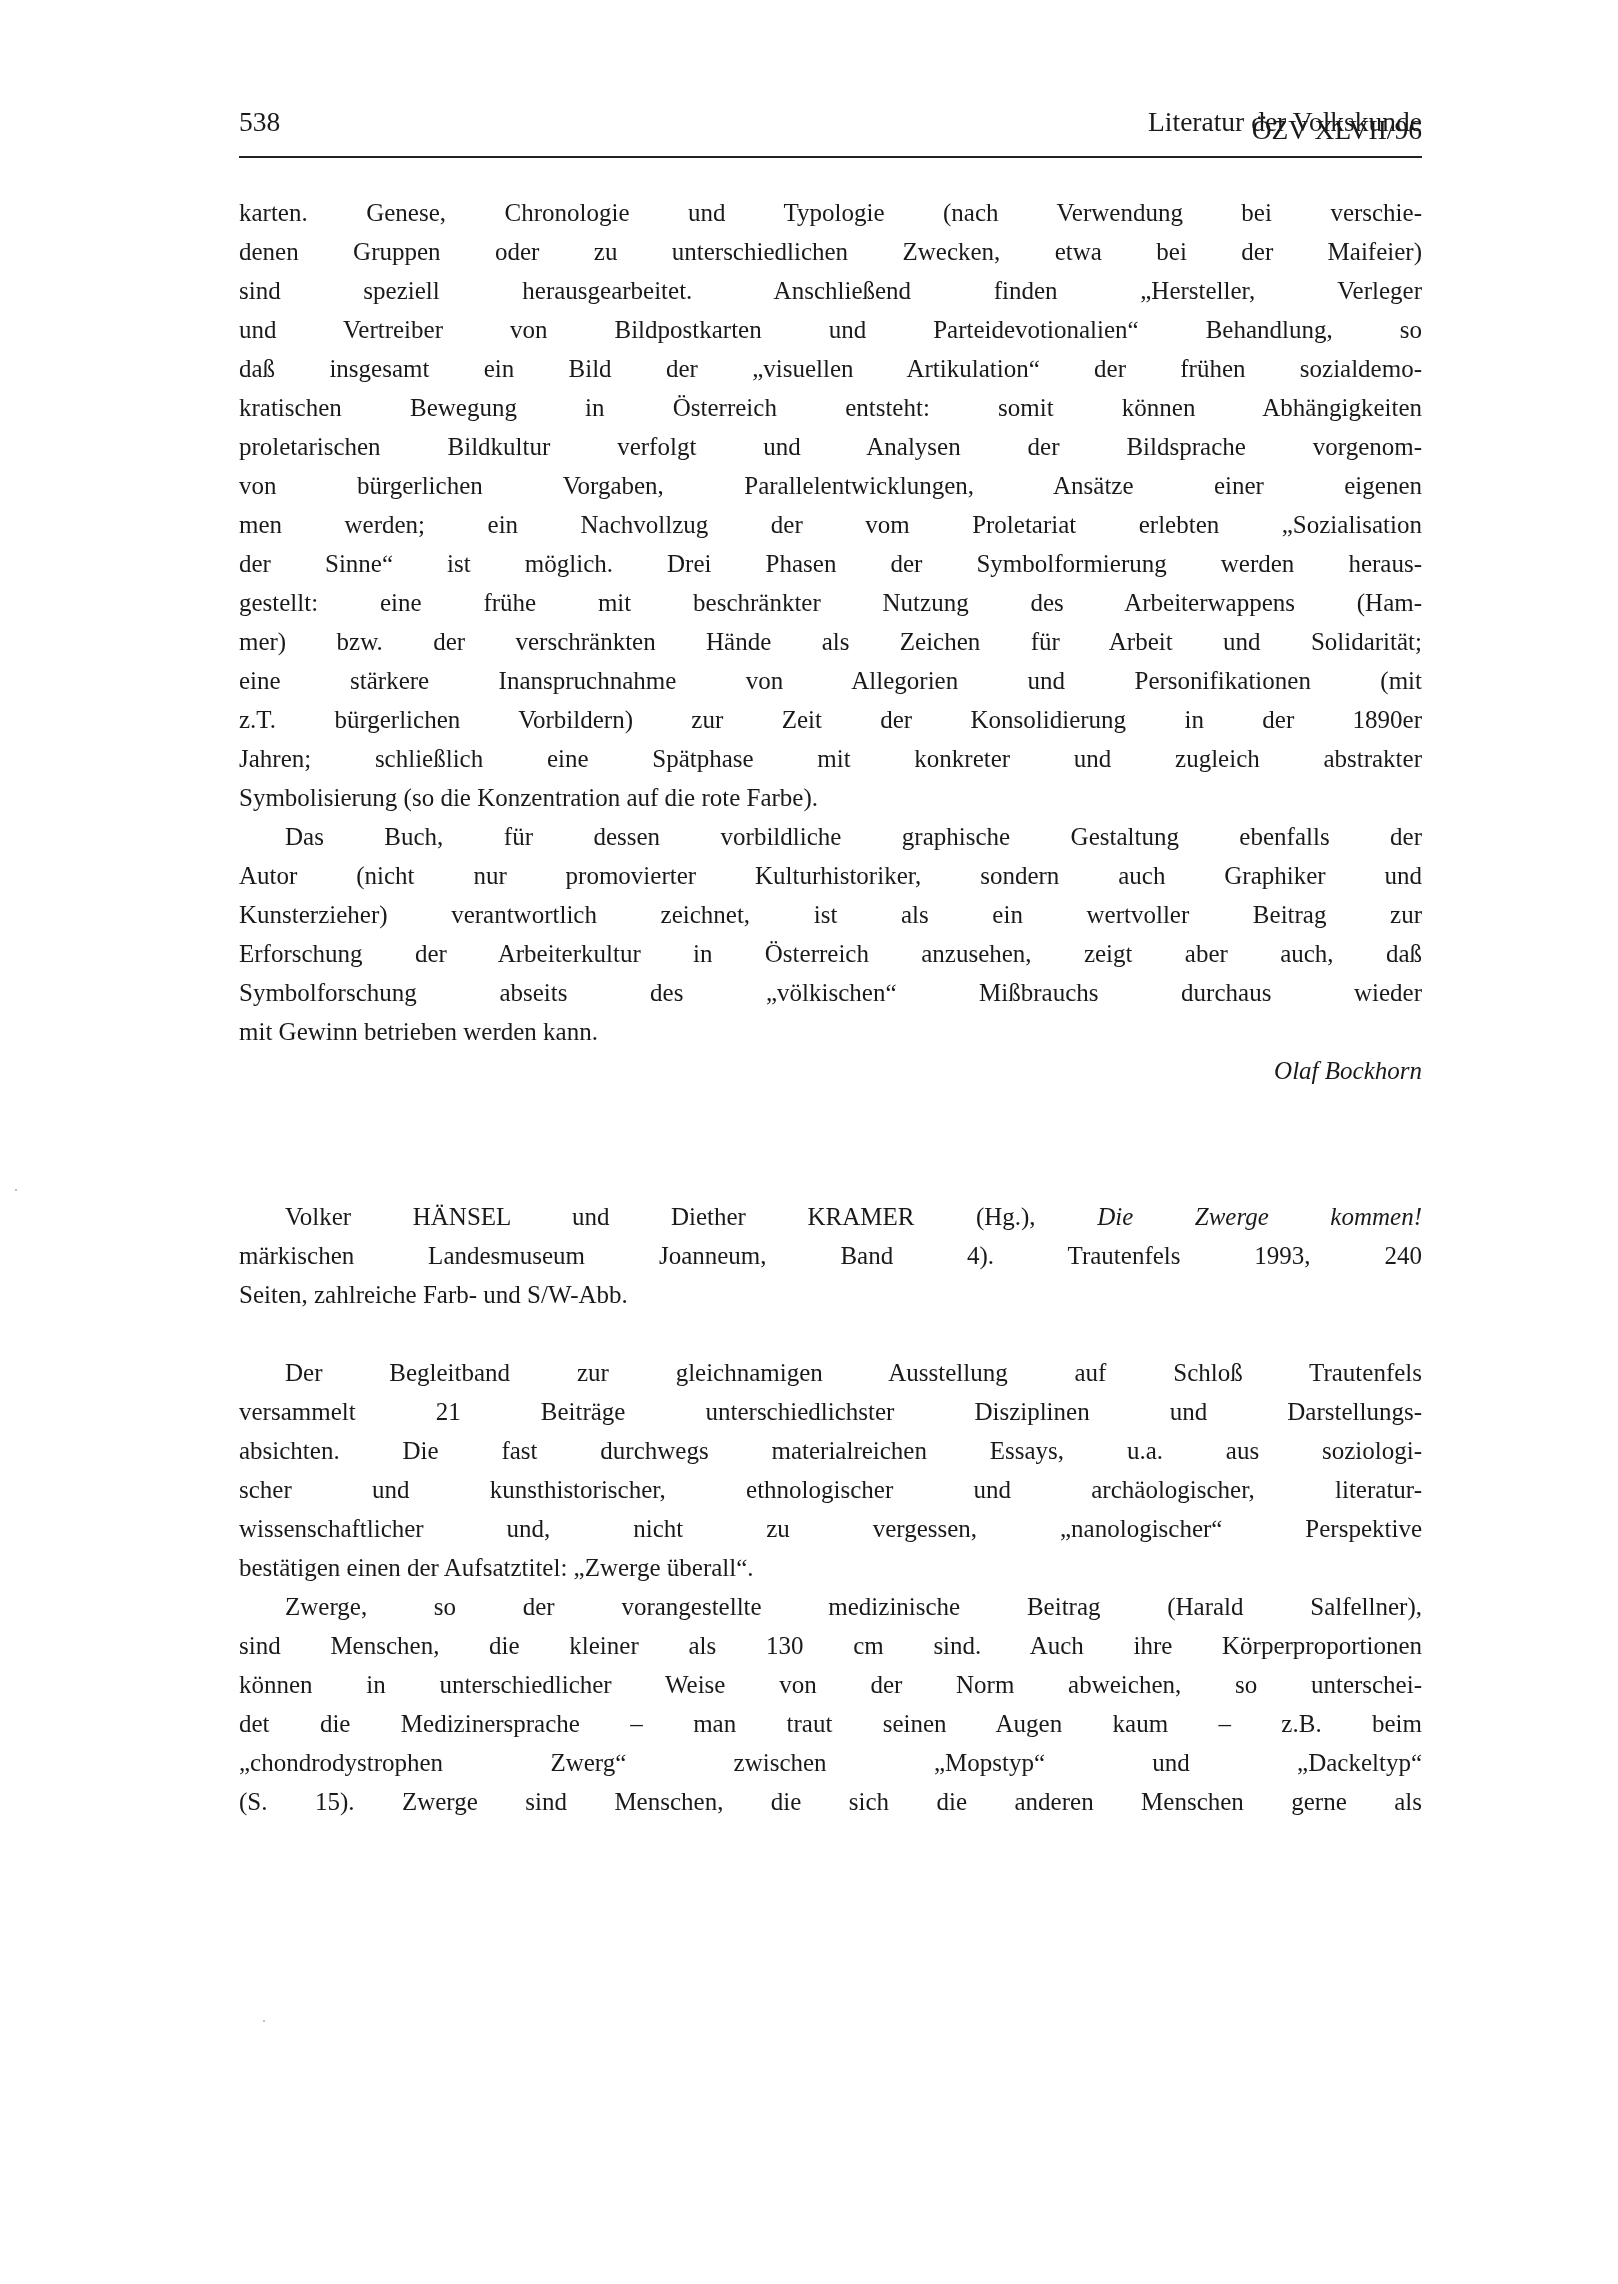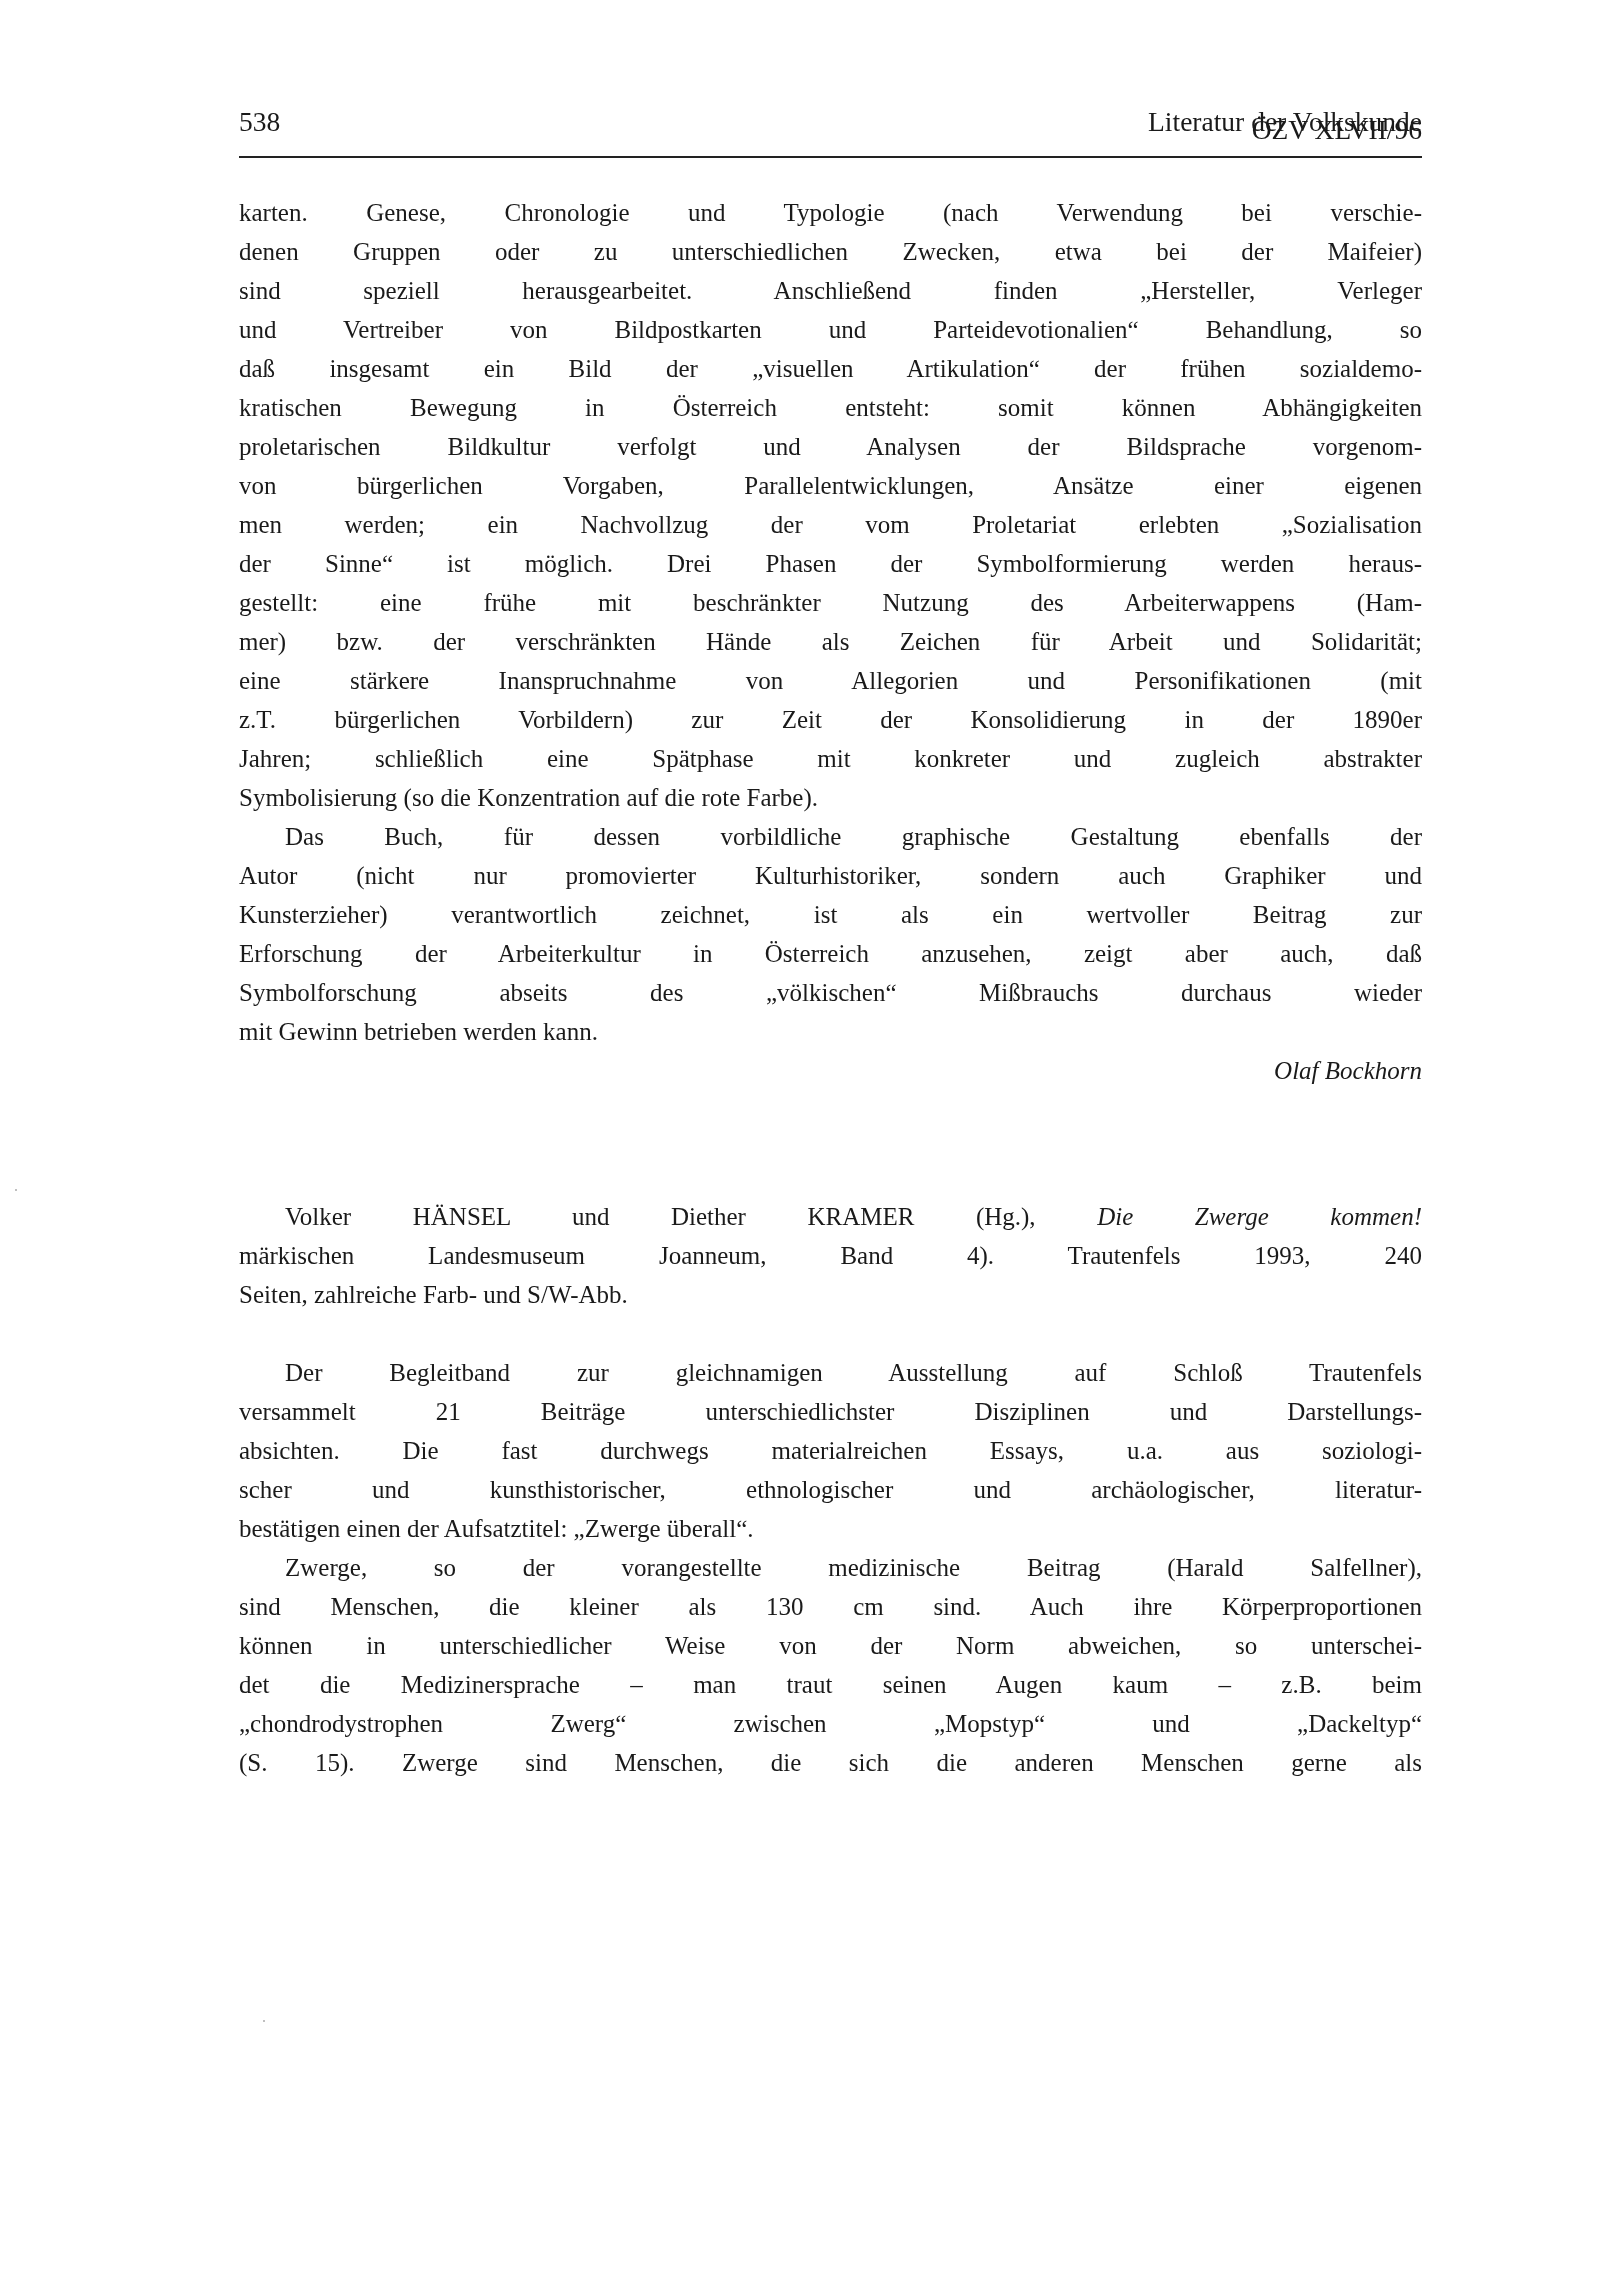--- a/index.html
+++ b/index.html
@@ -76,20 +76,21 @@
         <span class="line last">Seiten, zahlreiche Farb- und S/W-Abb.</span>
       </div>
 
       <div class="gap1"></div>
 
       <div>
         <span class="line indent">Der Begleitband zur gleichnamigen Ausstellung auf Schloß Trautenfels</span>
         <span class="line">versammelt 21 Beiträge unterschiedlichster Disziplinen und Darstellungs-</span>
         <span class="line">absichten. Die fast durchwegs materialreichen Essays, u.a. aus soziologi-</span>
         <span class="line">scher und kunsthistorischer, ethnologischer und archäologischer, literatur-</span>
+        <span class="line">wissenschaftlicher und, nicht zu vergessen, „nanologischer“ Perspektive</span>
         <span class="line last">bestätigen einen der Aufsatztitel: „Zwerge überall“.</span>
       </div>
       <div>
         <span class="line indent">Zwerge, so der vorangestellte medizinische Beitrag (Harald Salfellner),</span>
         <span class="line">sind Menschen, die kleiner als 130 cm sind. Auch ihre Körperproportionen</span>
         <span class="line">können in unterschiedlicher Weise von der Norm abweichen, so unterschei-</span>
         <span class="line">det die Medizinersprache – man traut seinen Augen kaum – z.B. beim</span>
         <span class="line">„chondrodystrophen Zwerg“ zwischen „Mopstyp“ und „Dackeltyp“</span>
         <span class="line">(S. 15). Zwerge sind Menschen, die sich die anderen Menschen gerne als</span>
       </div>

